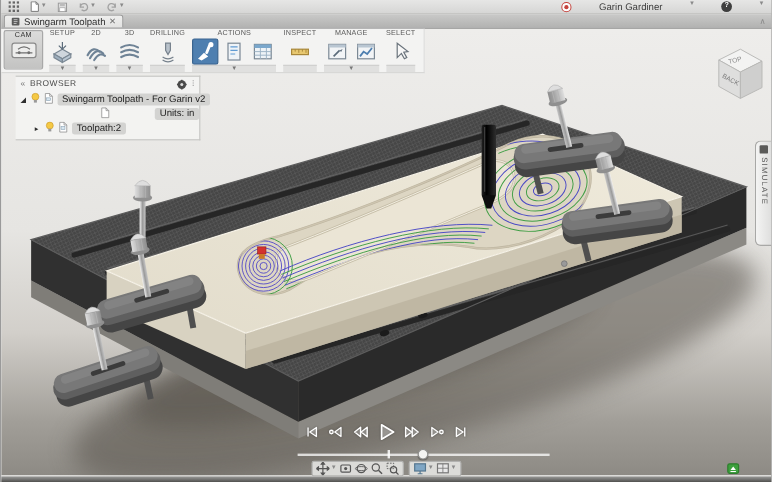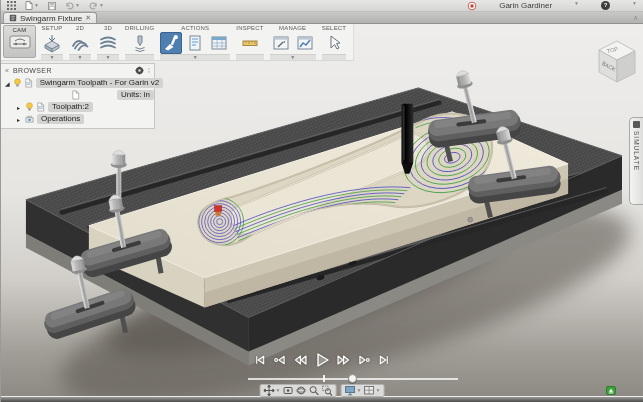--- a/index.html
+++ b/index.html
@@ -35,21 +35,21 @@
   #cam-box .ws-label{font-size:6px;color:#333;margin-top:1px;letter-spacing:.3px;}
   .rb-group{display:flex;flex-direction:column;align-items:center;position:relative;padding:0 3px;}
   .rb-label{font-size:6px;color:#5a5a5a;letter-spacing:.2px;height:7px;line-height:8px;white-space:nowrap;}
   .rb-items{display:flex;gap:2px;align-items:center;flex:1;}
   .rb-item{width:22px;height:22px;display:flex;align-items:center;justify-content:center;border-radius:2px;}
   .rb-item.active{background:#4e7fb0;border:1px solid #3a648f;}
   .rb-foot{height:6px;align-self:stretch;background:#e0e0df;border-top:1px solid #d0d0cf;
            display:flex;align-items:center;justify-content:center;}
   .rb-foot .fly{font-size:5px;color:#777;line-height:1;}
   
-  #browser{position:absolute;left:0;top:39px;width:154px;background:rgba(244,244,243,.88);
+  #browser{position:absolute;left:12px;top:39px;width:154px;background:rgba(244,244,243,.88);
            border:1px solid #c6c6c4;border-left:none;z-index:3;padding-bottom:3px;}
   #browser-header{height:13px;display:flex;align-items:center;padding:0 4px;gap:4px;}
   #browser-collapse{color:#7a7a7a;font-size:7px;}
   #browser-title{font-size:7px;color:#4a4a4a;letter-spacing:.4px;flex:1;}
   #browser-grip{color:#8a8a8a;font-size:7px;}
   .br-row{display:flex;align-items:center;height:12px;gap:3px;}
   .br-exp{width:7px;font-size:6px;color:#2e2e2e;text-align:center;}
   .br-ics{display:flex;gap:2px;align-items:center;}
   .br-label{font-size:8px;color:#1f1f1f;background:#d3d3d1;border-radius:2px;padding:0 4px;line-height:10px;white-space:nowrap;}
   
@@ -142,21 +142,21 @@
       <span class="caret">▼</span>
     </div>
   </div>
 
   <div id="tabbar">
     <div id="doc-tab">
       <svg width="8" height="8" viewBox="0 0 10 10">
           <rect x="1" y="1" width="8" height="8" rx="1" fill="#5b5b5b"></rect>
           <path d="M3 3 h4 M3 5 h4 M3 7 h3" stroke="#ddd" stroke-width=".8"></path>
         </svg>
-      <span>Swingarm Fixture</span>
+      <span>Swingarm Toolpath</span>
       <span id="tab-close">✕</span>
     </div>
     <span id="ribbon-collapse">∧</span>
   </div>
 
   <div id="canvas">
 
     <svg id="scene" viewBox="0 24 643 373" preserveAspectRatio="none">
       <defs>
         <linearGradient id="bgGrad" x1="0" y1="0" x2="0" y2="1">
@@ -520,31 +520,20 @@
                   <circle cx="5" cy="4" r="3.2" fill="#f5c944" stroke="#c9992a" stroke-width=".6"></circle>
                   <rect x="3.6" y="7" width="2.8" height="2.4" fill="#9a9a9a"></rect>
                 </svg></span>
               <span><svg width="9" height="10" viewBox="0 0 10 11">
                   <path d="M2 1 h4 l2.5 2.5 v6.5 h-6.5 Z" fill="#fff" stroke="#8a8a8a" stroke-width=".7"></path>
                   <path d="M6 1 v2.5 h2.5" fill="none" stroke="#8a8a8a" stroke-width=".7"></path>
                   <rect x="3.2" y="5" width="3.6" height="2.6" fill="#d8e6f0" stroke="#7f99ac" stroke-width=".5"></rect>
                 </svg></span>
             </span>
             <span class="br-label">Toolpath:2</span>
-          </div>
-          <div class="br-row" style="padding-left: 14px;">
-            <span class="br-exp">▸</span>
-            <span class="br-ics">
-              <span><svg width="9" height="10" viewBox="0 0 10 11">
-                  <path d="M1 4 h8 v5 h-8 Z" fill="#e3e9ee" stroke="#8a8a8a" stroke-width=".7"></path>
-                  <path d="M3 4 v-1.5 h4 V4" fill="none" stroke="#8a8a8a" stroke-width=".7"></path>
-                  <path d="M3.2 6.5 h3.6 M5 5 v3" stroke="#4e7fb0" stroke-width=".9"></path>
-                </svg></span>
-            </span>
-            <span class="br-label">Operations</span>
           </div>
         </div>
     </div>
 
     <div id="viewcube">
       <svg width="50" height="54" viewBox="0 0 50 54">
         <polygon points="9,17 27,8 45,18 27,27" fill="#f3f3f2" stroke="#b8b8b6" stroke-width=".8"></polygon>
         <polygon points="9,17 27,27 27,49 9,39" fill="#dededd" stroke="#b8b8b6" stroke-width=".8"></polygon>
         <polygon points="27,27 45,18 45,40 27,49" fill="#cfcfce" stroke="#b8b8b6" stroke-width=".8"></polygon>
         <text x="23" y="19" font-size="5.5" fill="#8a8a8a" text-anchor="middle" transform="rotate(-14 23 19)">TOP</text>

